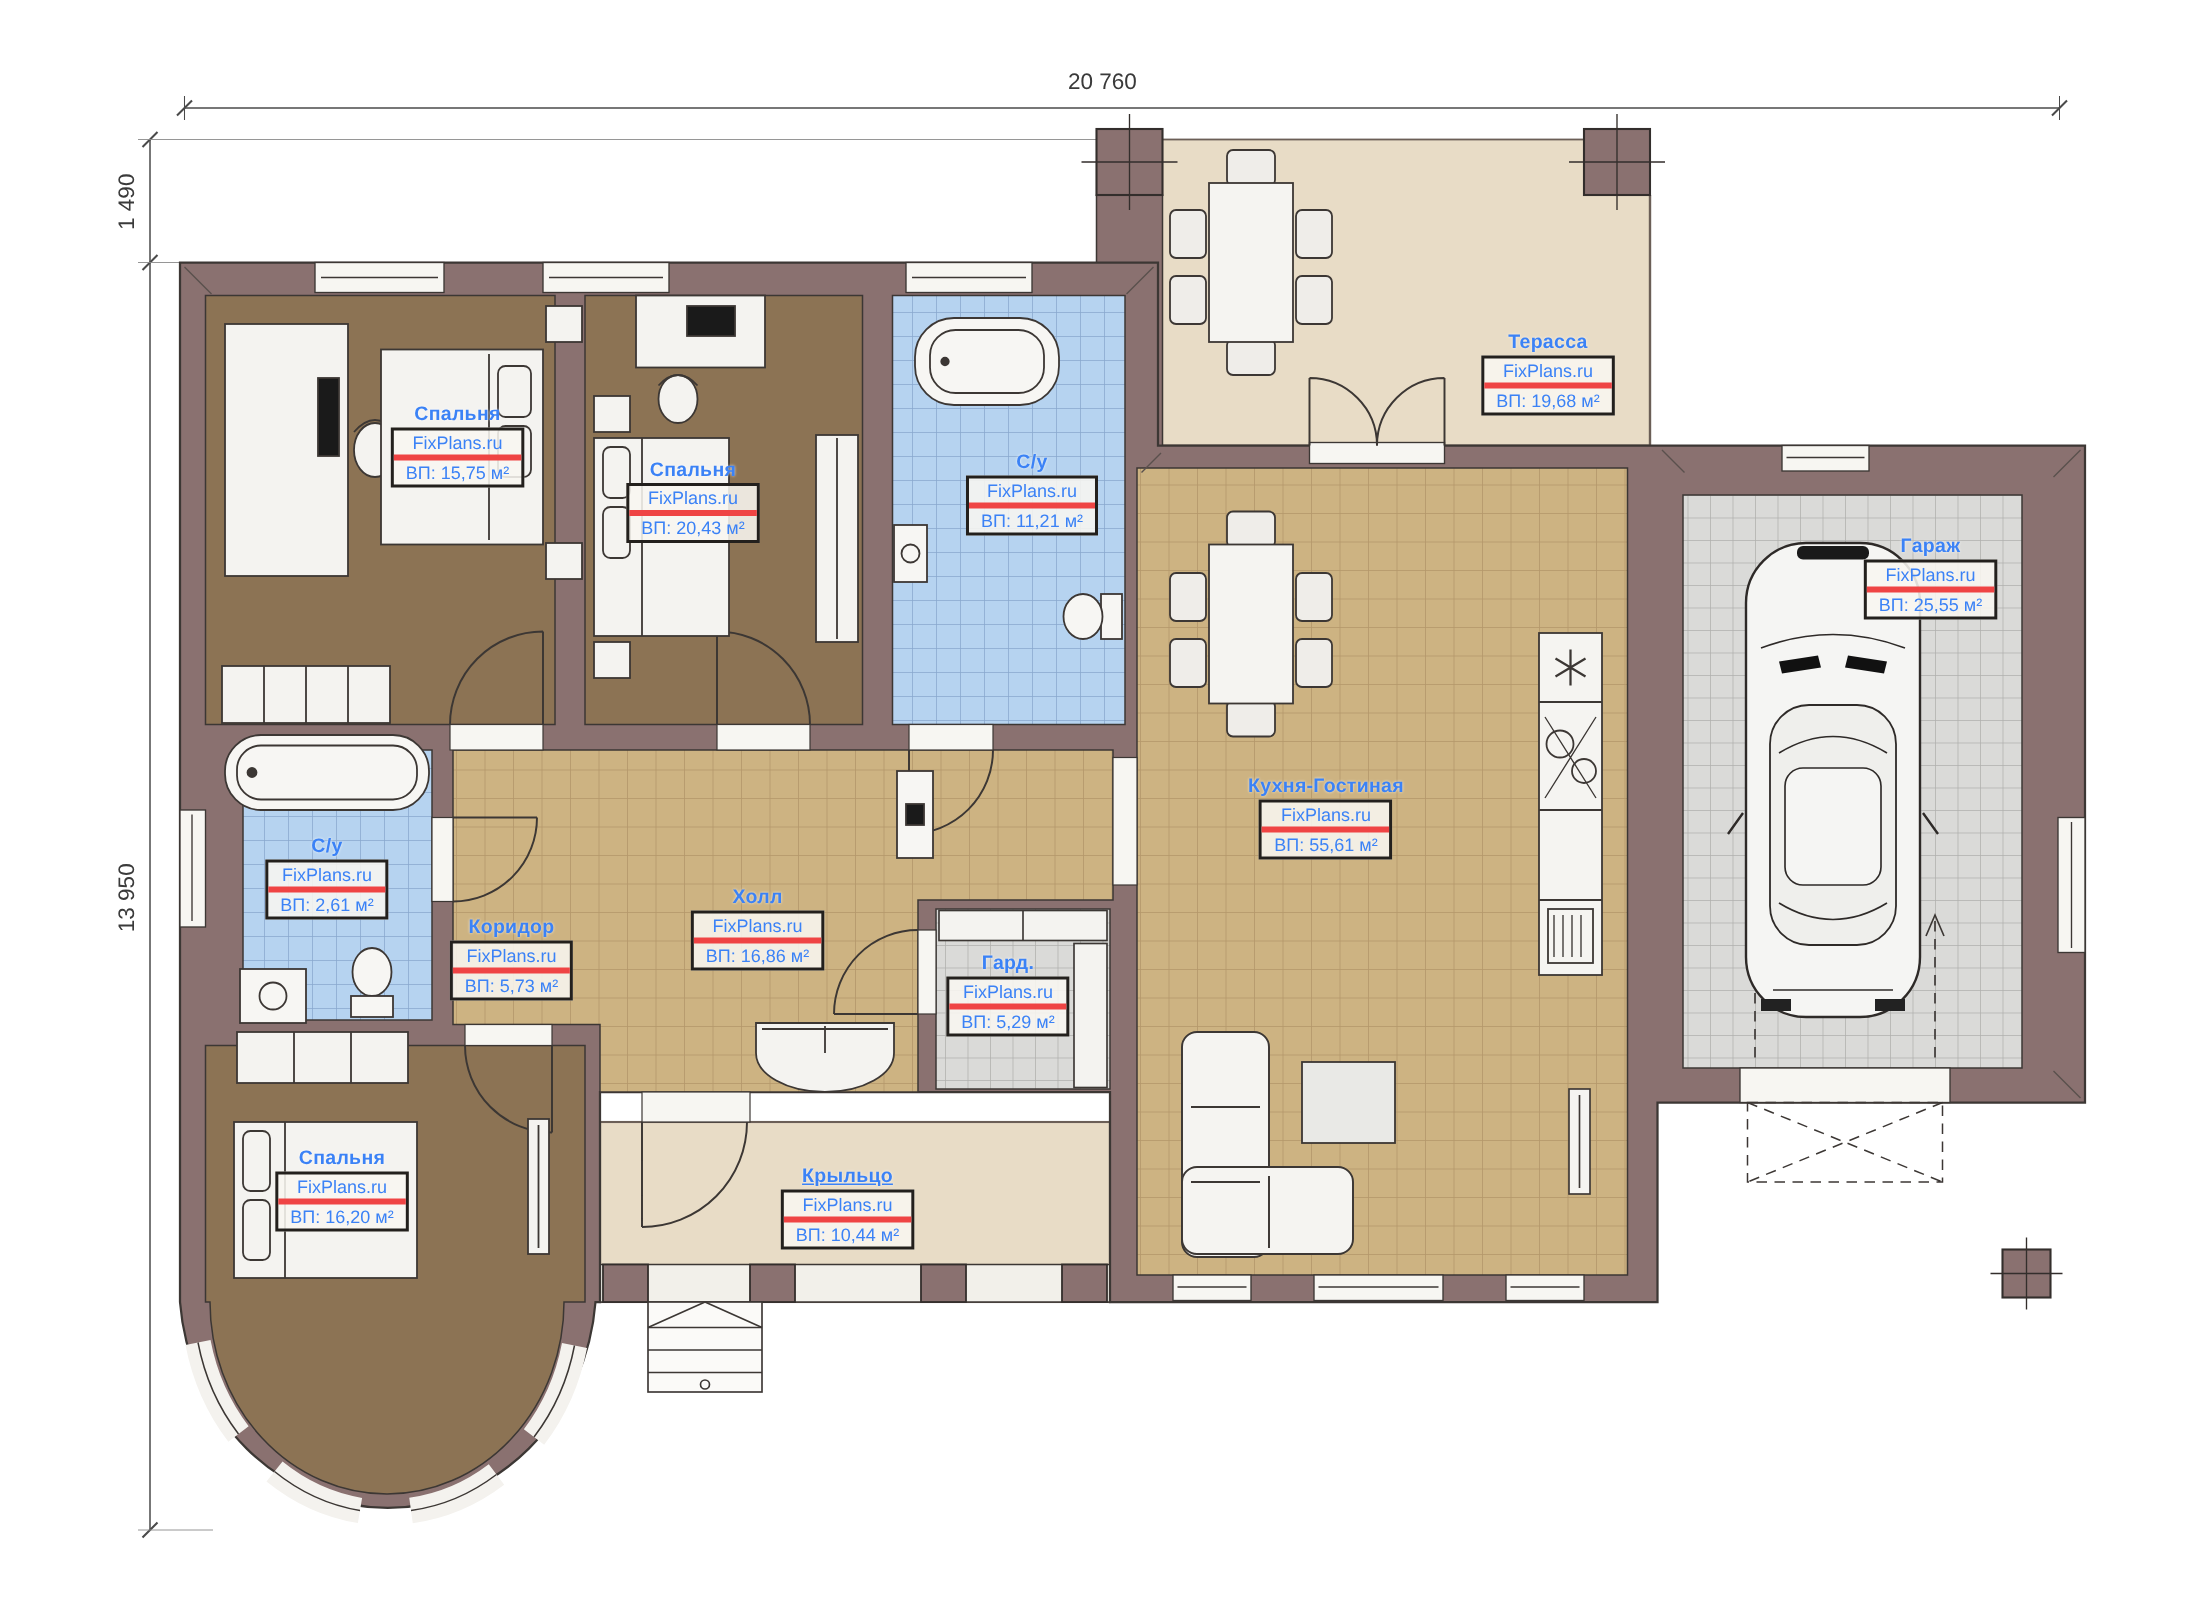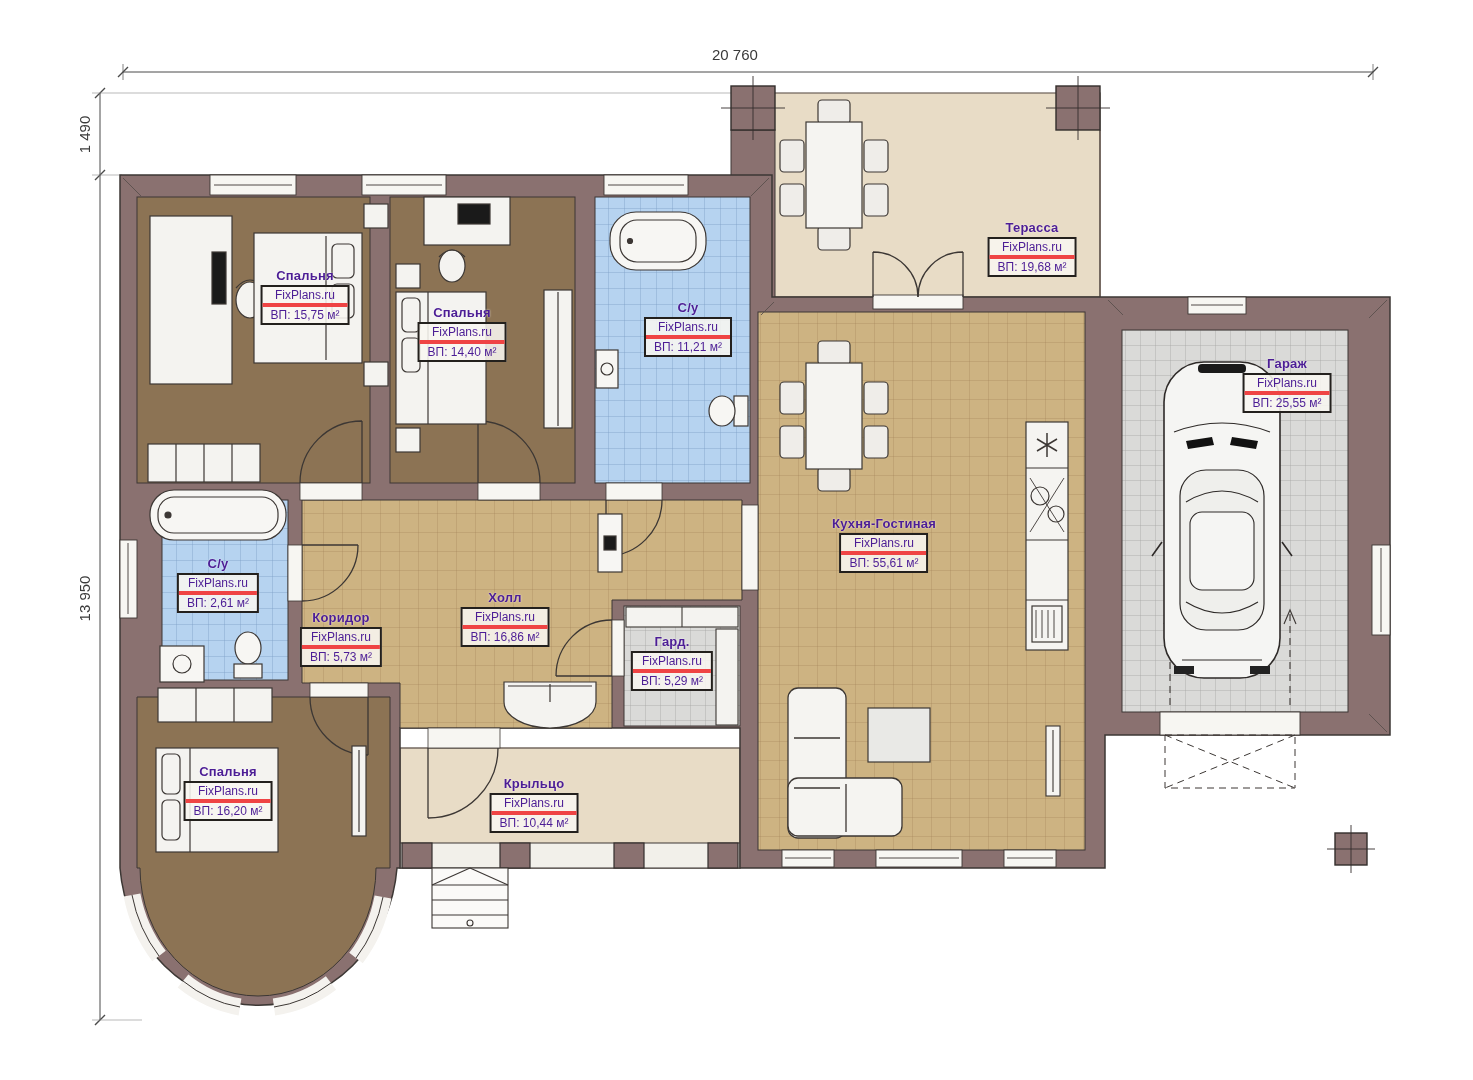--- a/index.html
+++ b/index.html
@@ -1,18 +1,18 @@
 <!DOCTYPE html>
 <html><head>
 <meta charset="utf-8">
 <style>
   html,body{margin:0;padding:0;background:#ffffff;font-family:"Liberation Sans",sans-serif;}
   #stage{position:relative;width:1473px;height:1080px;background:#ffffff;overflow:hidden;}
   #plan-svg{position:absolute;left:0;top:0;}
-  .room-label{position:absolute;transform:translateX(-50%);text-align:center;color:#4c1d95;z-index:5;}
+  .room-label{position:absolute;transform:translateX(-50%);text-align:center;color:#3b82f6;z-index:5;}
   .rl-name{font-size:13px;font-weight:bold;letter-spacing:.2px;margin-bottom:2px;white-space:nowrap;
            text-shadow:0 0 2px rgba(255,255,255,.8);}
   .rl-box{display:inline-block;border:2px solid #23201d;background:rgba(248,246,240,.88);}
   .rl-site{font-size:12px;padding:1px 8px;border-bottom:4px solid #ef4444;white-space:nowrap;}
   .rl-area{font-size:12px;padding:1px 8px;white-space:nowrap;}
   .dim-label{position:absolute;font-size:15px;color:#3a3a3a;z-index:4;white-space:nowrap;}
   .dim-vert{transform:rotate(-90deg);transform-origin:center center;}
 </style>
 </head>
 <body>
@@ -302,21 +302,21 @@
   <div class="dim-label dim-vert" style="left:62px;top:590px;">13 950</div>
 
   <div class="room-label" style="left:305px;top:268px;">
     <div class="rl-name">Спальня</div>
     <div class="rl-box"><div class="rl-site">FixPlans.ru</div>
     <div class="rl-area">ВП: 15,75 м²</div></div>
   </div>
   <div class="room-label" style="left:462px;top:305px;">
     <div class="rl-name">Спальня</div>
     <div class="rl-box"><div class="rl-site">FixPlans.ru</div>
-    <div class="rl-area">ВП: 14,40 м²</div></div>
+    <div class="rl-area">ВП: 20,43 м²</div></div>
   </div>
   <div class="room-label" style="left:688px;top:300px;">
     <div class="rl-name">С/у</div>
     <div class="rl-box"><div class="rl-site">FixPlans.ru</div>
     <div class="rl-area">ВП: 11,21 м²</div></div>
   </div>
   <div class="room-label" style="left:1032px;top:220px;">
     <div class="rl-name">Терасса</div>
     <div class="rl-box"><div class="rl-site">FixPlans.ru</div>
     <div class="rl-area">ВП: 19,68 м²</div></div>
@@ -349,19 +349,19 @@
   <div class="room-label" style="left:341px;top:610px;">
     <div class="rl-name">Коридор</div>
     <div class="rl-box"><div class="rl-site">FixPlans.ru</div>
     <div class="rl-area">ВП: 5,73 м²</div></div>
   </div>
   <div class="room-label" style="left:228px;top:764px;">
     <div class="rl-name">Спальня</div>
     <div class="rl-box"><div class="rl-site">FixPlans.ru</div>
     <div class="rl-area">ВП: 16,20 м²</div></div>
   </div>
-  <div class="room-label" style="left:534px;top:776px;">
+  <div class="room-label" style="left:565px;top:776px;text-decoration:underline;">
     <div class="rl-name">Крыльцо</div>
     <div class="rl-box"><div class="rl-site">FixPlans.ru</div>
     <div class="rl-area">ВП: 10,44 м²</div></div>
   </div>
 
 </div>
 
 </body></html>

